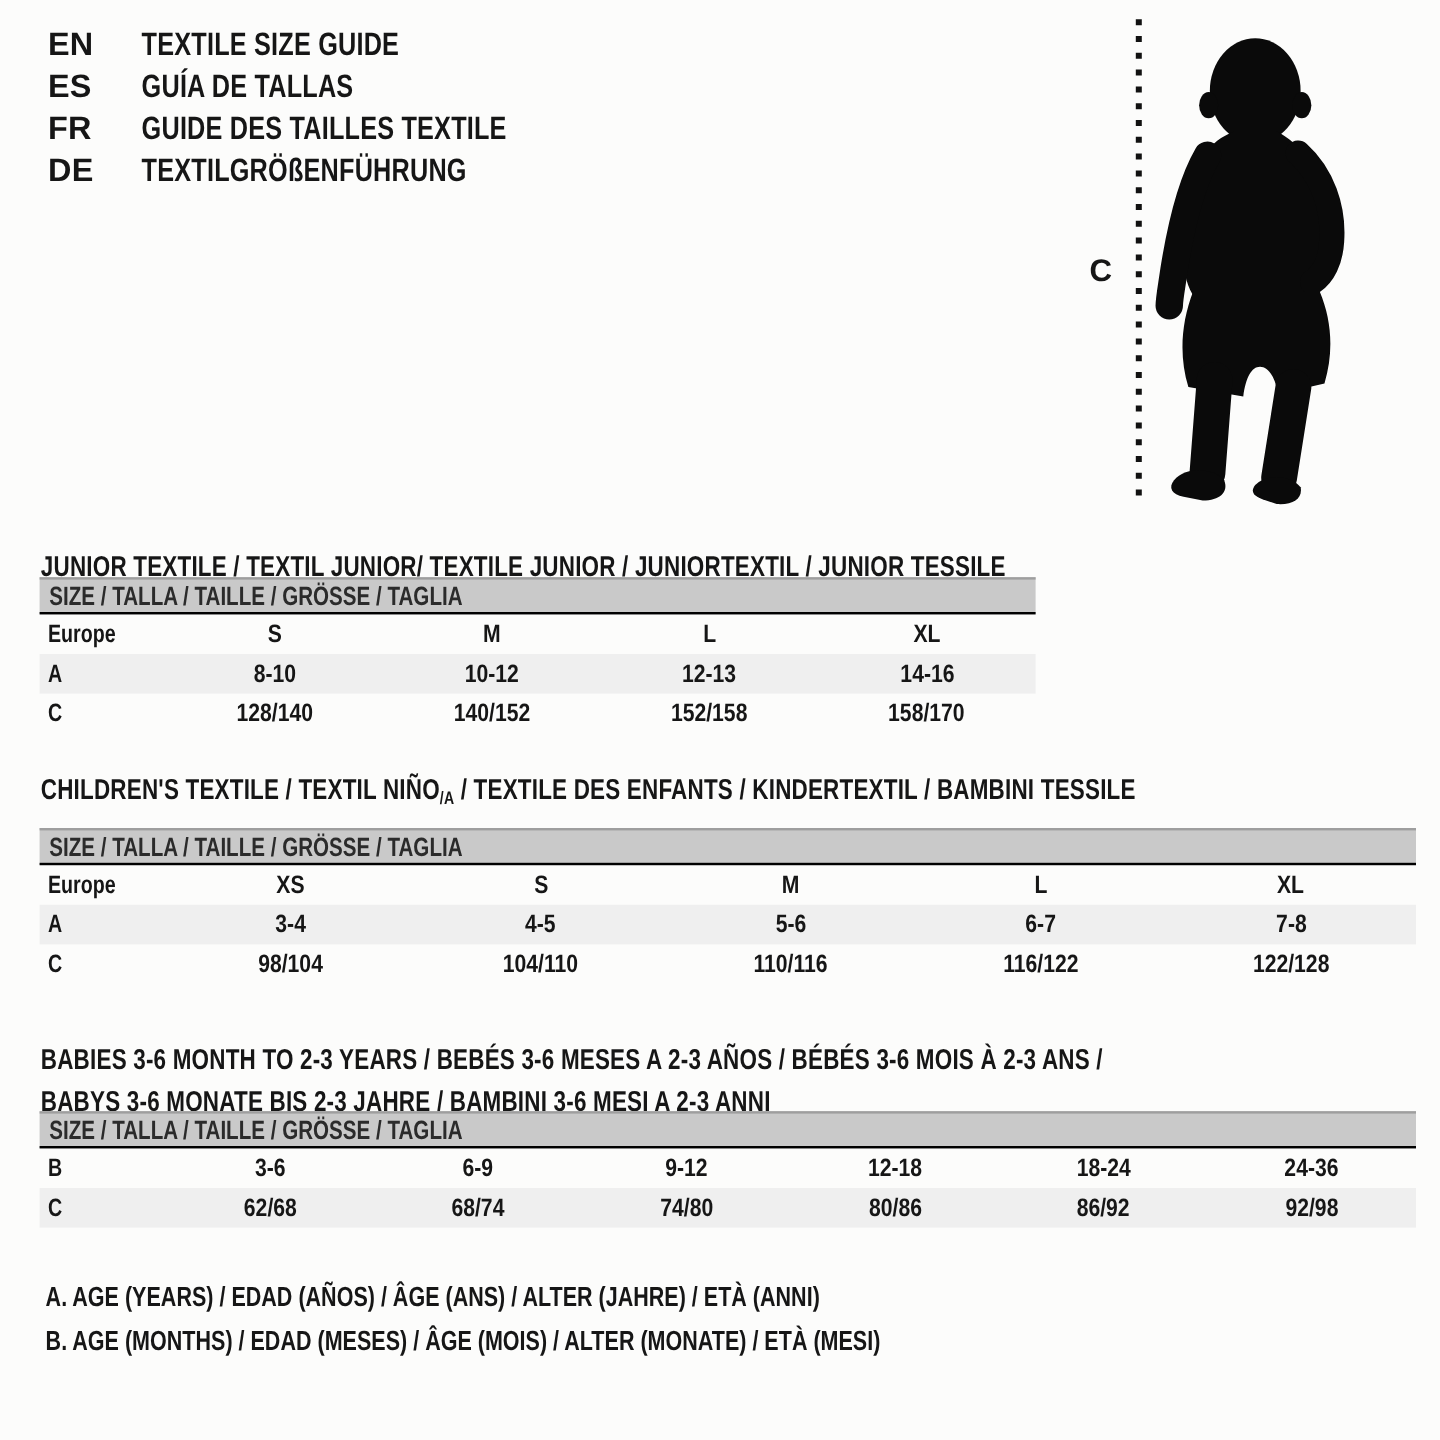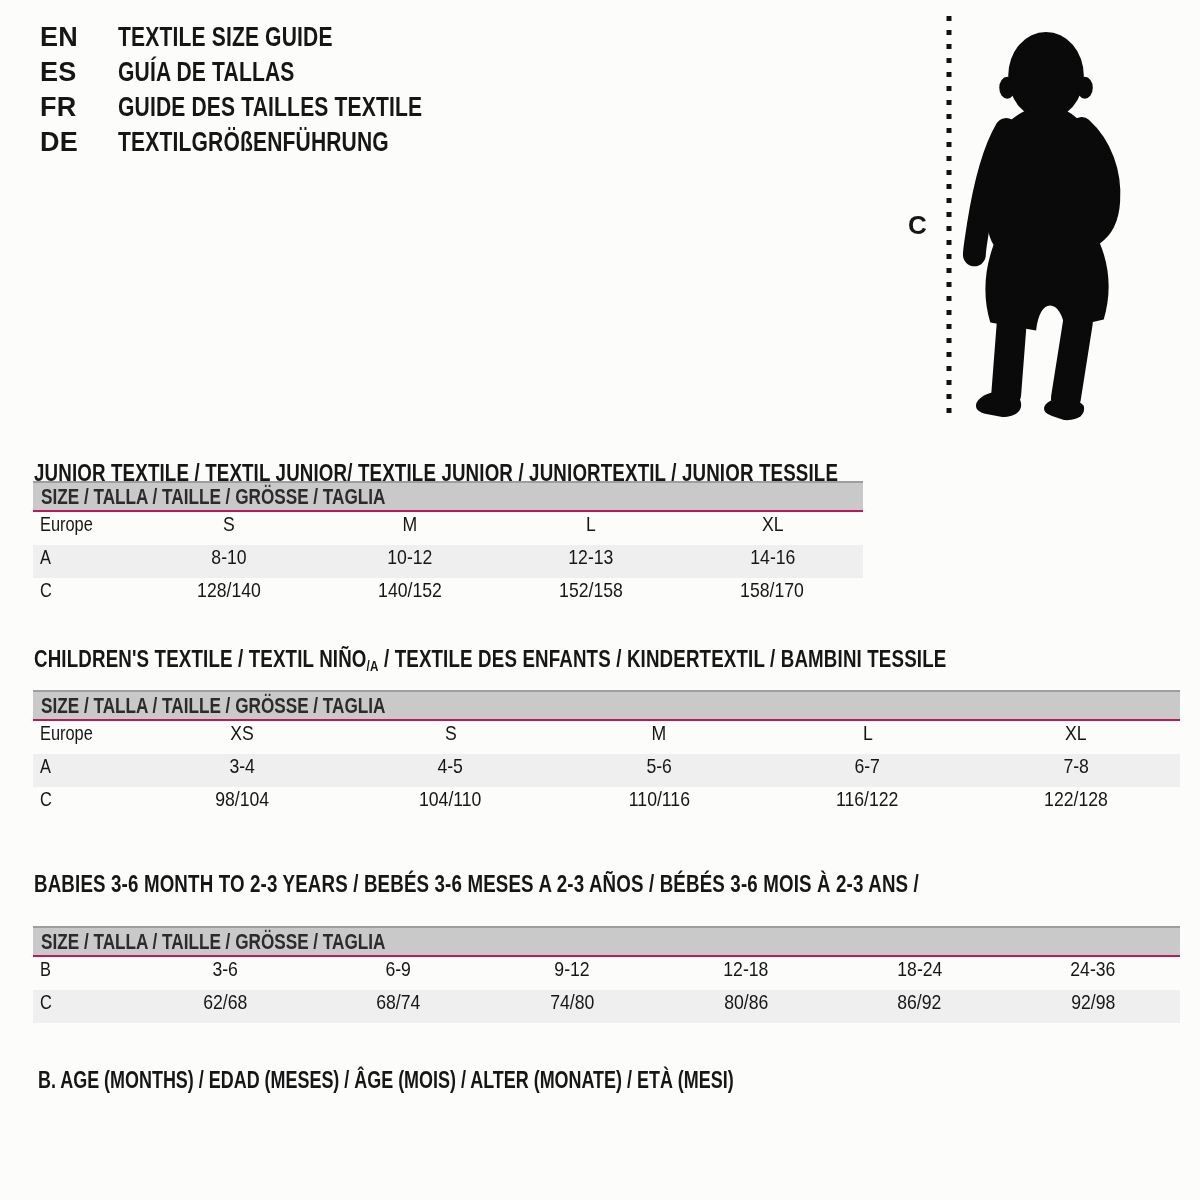--- a/index.html
+++ b/index.html
@@ -28,28 +28,28 @@
   .silhouette { position: absolute; left: 958px; top: 26px; }
 
   
   .sec-title { position: absolute; left: 34px; font-weight: 700; font-size: 24px; letter-spacing: 0.2px; white-space: nowrap; }
   .sec-title sub { font-size: 15px; vertical-align: -4px; font-weight: 700; }
 
   
   .size-bar {
     position: absolute; left: 33px; height: 31px;
     background: #c9c9c9;
-    border-top: 2px solid #9e9e9e; border-bottom: 2px solid #be185d;
+    border-top: 2px solid #9e9e9e; border-bottom: 2px solid #000000;
     display: flex; align-items: center; padding-left: 8px;
     font-weight: 700; font-size: 22px; color: #2b2b2b;
   }
 
   
   .size-table { position: absolute; left: 33px; }
-  .trow { display: flex; height: 33px; font-weight: 400; font-size: 21px; }
+  .trow { display: flex; height: 33px; align-items: center; font-weight: 700; font-size: 21px; }
   .trow.shaded { background: #efefef; }
   .trow .lbl { flex: 0 0 105px; width: 105px; padding-left: 7px; text-align: left; }
   .trow .cell { flex: 1 1 0; text-align: center; }
 
   .w-junior { width: 830px; }
   .w-wide   { width: 1147px; }
 
   
   .legend { position: absolute; left: 38px; top: 1062px; }
   .legend-line { height: 37px; display: flex; align-items: center; font-weight: 700; font-size: 23px; }
@@ -160,20 +160,23 @@
         <div class="cell"><span class="cxc">110/116</span></div>
         <div class="cell"><span class="cxc">116/122</span></div>
         <div class="cell"><span class="cxc">122/128</span></div>
       </div>
     </div>
 
   <div class="sec-title" style="top:846px;">
     <div style="height:35px; display:flex; align-items:center;margin-top:20px;">
         <span class="cx">BABIES 3-6 MONTH TO 2-3 YEARS / BEBÉS 3-6 MESES A 2-3 AÑOS / BÉBÉS 3-6 MOIS À 2-3 ANS /</span>
       </div>
+    <div style="height:35px; display:flex; align-items:center;">
+        <span class="cx">BABYS 3-6 MONATE BIS 2-3 JAHRE / BAMBINI 3-6 MESI A 2-3 ANNI</span>
+      </div>
   </div>
   <div class="size-bar w-wide" style="top:926px;">
     <span class="cx">SIZE / TALLA / TAILLE / GRÖSSE / TAGLIA</span>
   </div>
   <div class="size-table w-wide" style="top:957px;">
       <div class="trow">
         <div class="lbl"><span class="cx">B</span></div>
         <div class="cell"><span class="cxc">3-6</span></div>
         <div class="cell"><span class="cxc">6-9</span></div>
         <div class="cell"><span class="cxc">9-12</span></div>
@@ -187,17 +190,20 @@
         <div class="cell"><span class="cxc">68/74</span></div>
         <div class="cell"><span class="cxc">74/80</span></div>
         <div class="cell"><span class="cxc">80/86</span></div>
         <div class="cell"><span class="cxc">86/92</span></div>
         <div class="cell"><span class="cxc">92/98</span></div>
       </div>
     </div>
 
   <div class="legend">
     <div class="legend-line">
+        <span class="cx">A. AGE (YEARS) / EDAD (AÑOS) / ÂGE (ANS) / ALTER (JAHRE) / ETÀ (ANNI)</span>
+      </div>
+    <div class="legend-line">
         <span class="cx">B. AGE (MONTHS) / EDAD (MESES) / ÂGE (MOIS) / ALTER (MONATE) / ETÀ (MESI)</span>
       </div>
   </div>
 
 </div>
 
 </body></html>

